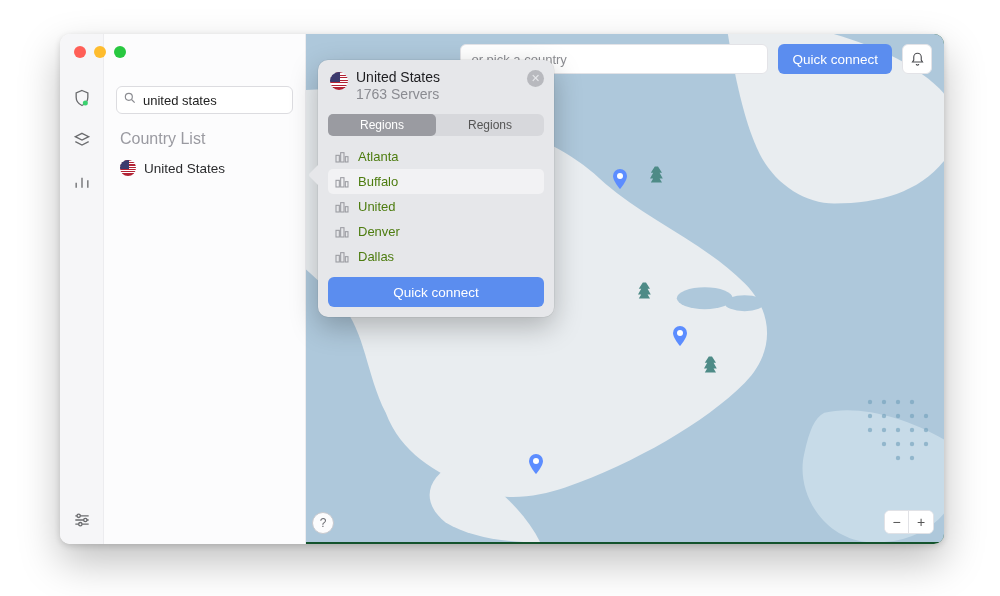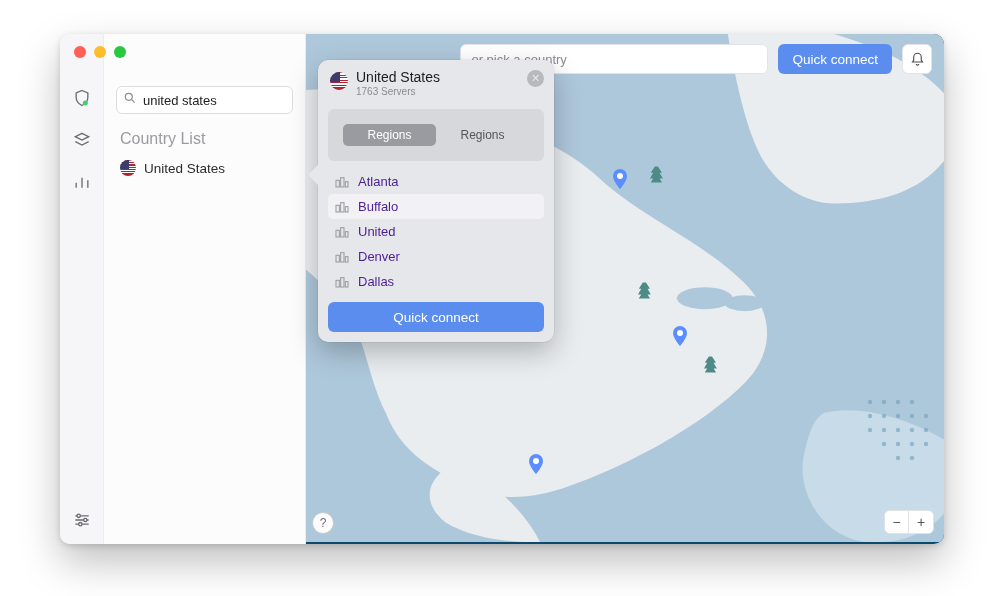--- a/index.html
+++ b/index.html
@@ -120,21 +120,21 @@
     content: "";
     position: absolute;
     top: 0; left: 0; width: 55%; height: 55%;
     background: #3c3b6e;
   }
 
   
   .maparea {
     flex: 1;
     position: relative;
-    background: #0c4a6e;
+    background: #14532d;
     overflow: hidden;
   }
   .land {
     position: absolute;
     inset: 0;
   }
   .pin {
     position: absolute;
     width: 24px; height: 24px;
     color: #5c8dff;
@@ -214,38 +214,38 @@
     display: flex;
     align-items: flex-start;
     gap: 8px;
     padding: 0 2px 8px 2px;
   }
   .pop-head .flag-us { width: 18px; height: 18px; margin-top: 2px; }
   .pop-title {
     font-size: 14px; color: #1d1d20; line-height: 1.1;
   }
   .pop-sub {
-    font-size: 10px; color: #8a8b91; margin-top: 1px;
+    font-size: 14px; color: #8a8b91; margin-top: 1px;
   }
   .pop-close {
     position: absolute;
     top: 10px; right: 10px;
     width: 17px; height: 17px;
     background: #b8b9be;
     border-radius: 50%;
     color: #e6e7ea;
     display: flex; align-items: center; justify-content: center;
     font-size: 11px;
     cursor: pointer;
   }
   .seg {
     display: flex;
     background: #d7d8dc;
     border-radius: 6px;
-    padding: 15px;
+    padding: 0;
     margin: 4px 0 8px 0;
   }
   .seg button {
     flex: 1;
     border: none;
     background: transparent;
     font-size: 12px;
     color: #555;
     padding: 4px 0;
     border-radius: 5px;
@@ -258,21 +258,21 @@
   .region-list {
     max-height: 146px;
     overflow: hidden;
   }
   .region-row {
     display: flex;
     align-items: center;
     gap: 8px;
     padding: 5px 6px;
     font-size: 13px;
-    color: #4c1d95;
+    color: #4d7c0f;
     border-radius: 5px;
   }
   .region-row.hover {
     background: #f2f2f4;
   }
   .city-ico {
     width: 16px; height: 14px;
     color: #9b9ca2;
   }
   .pop-quick {

